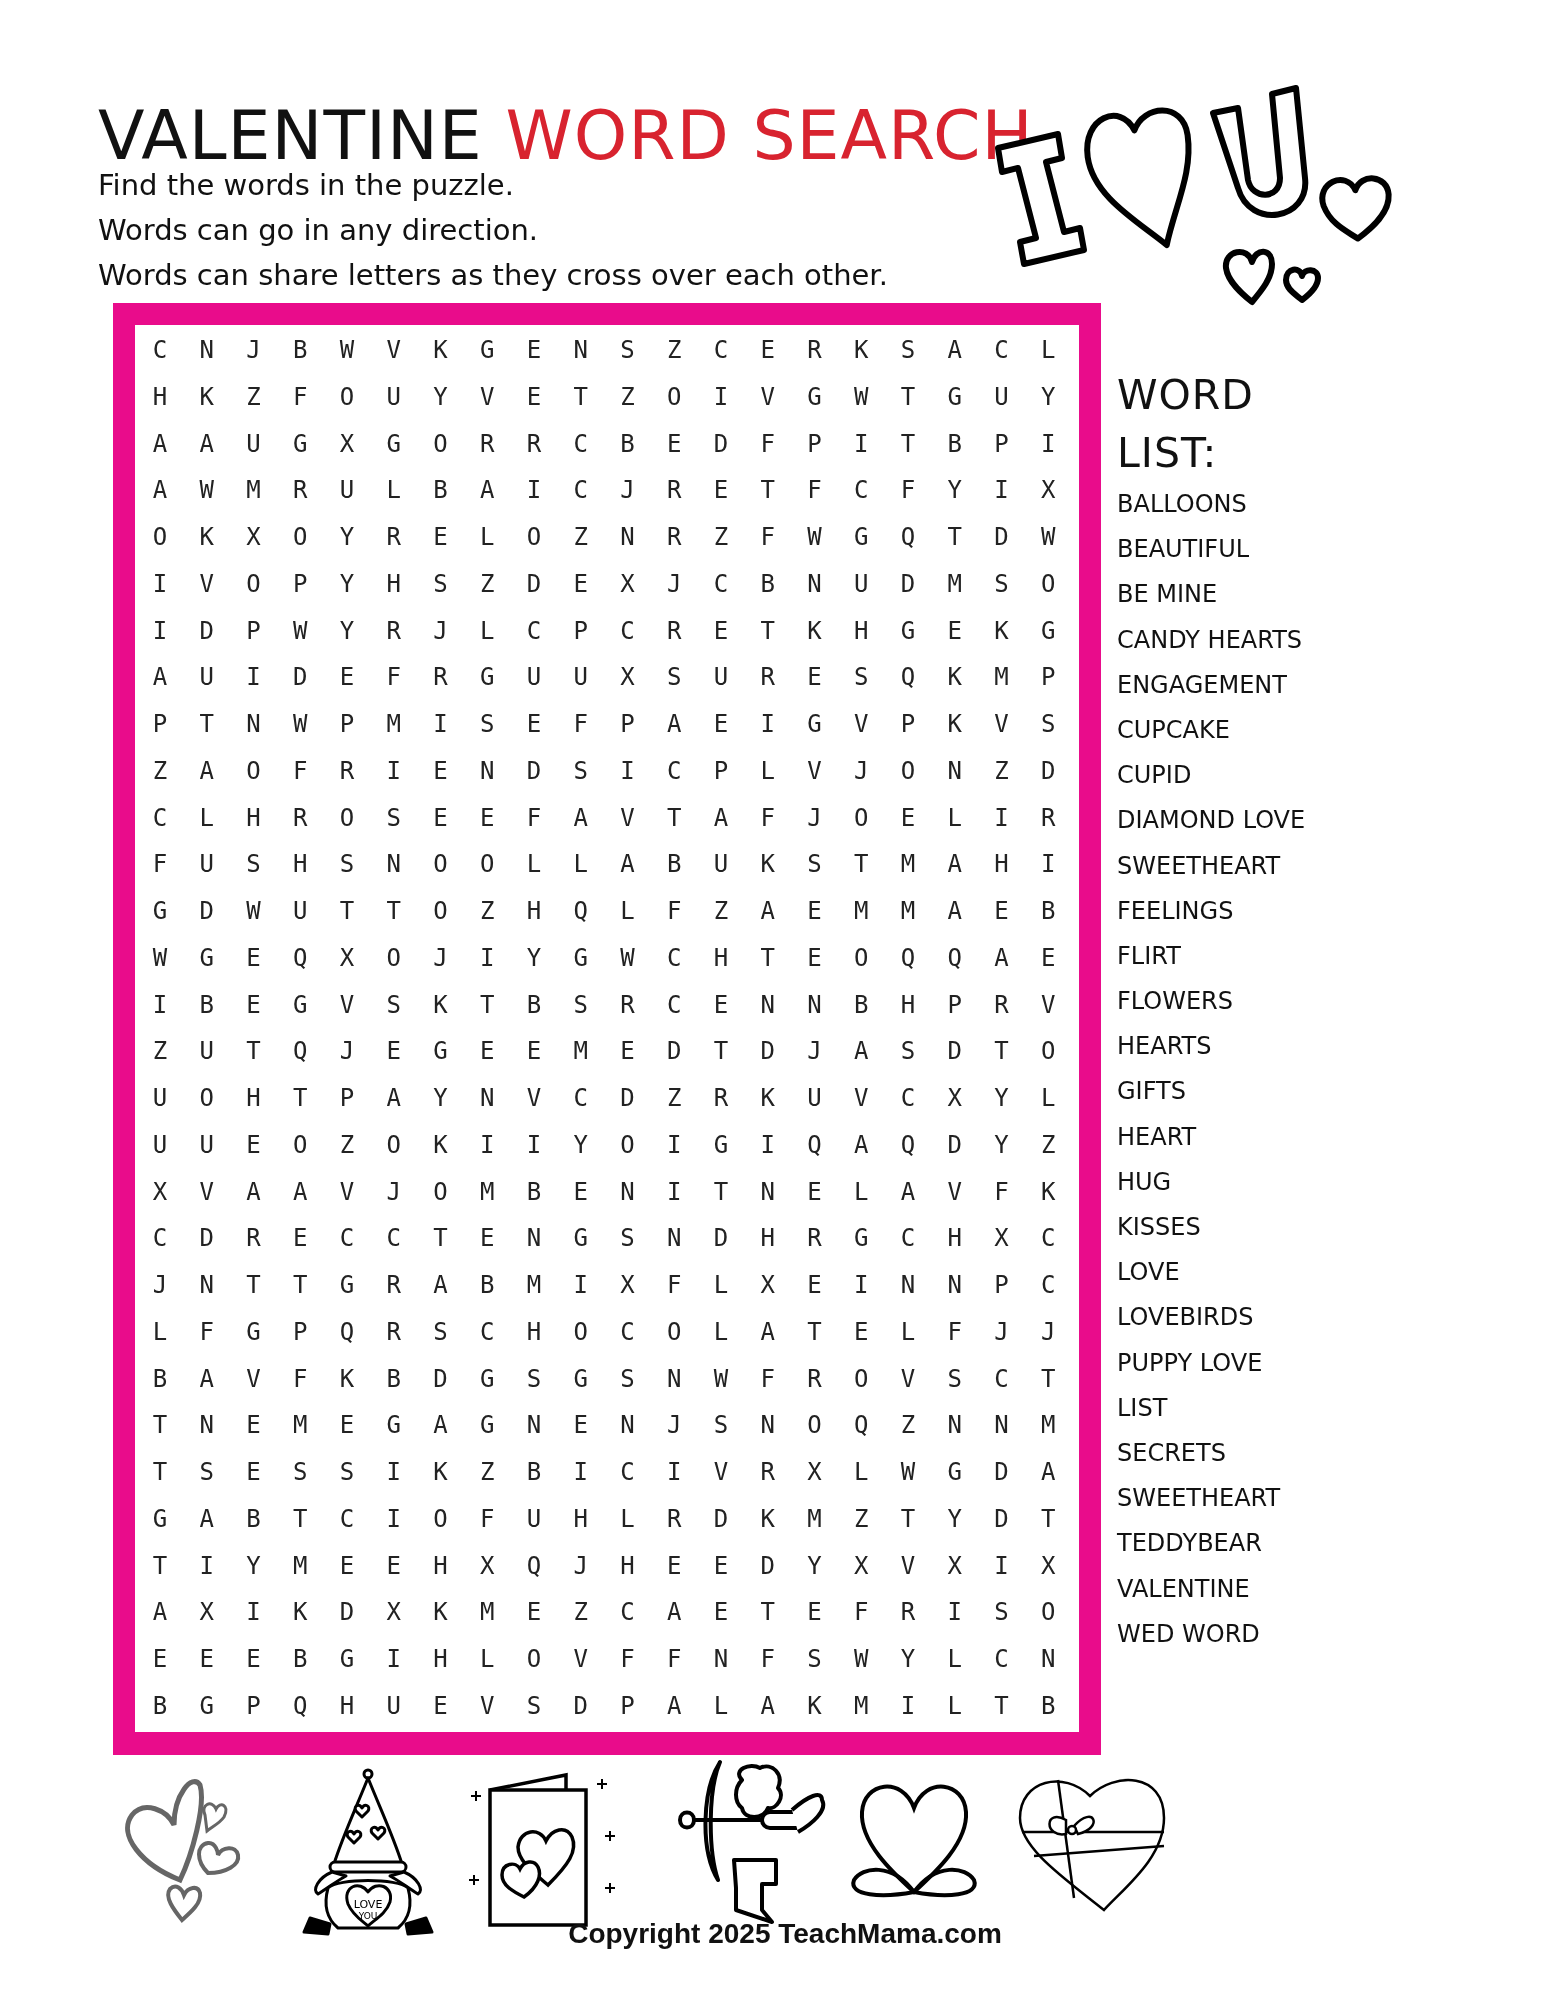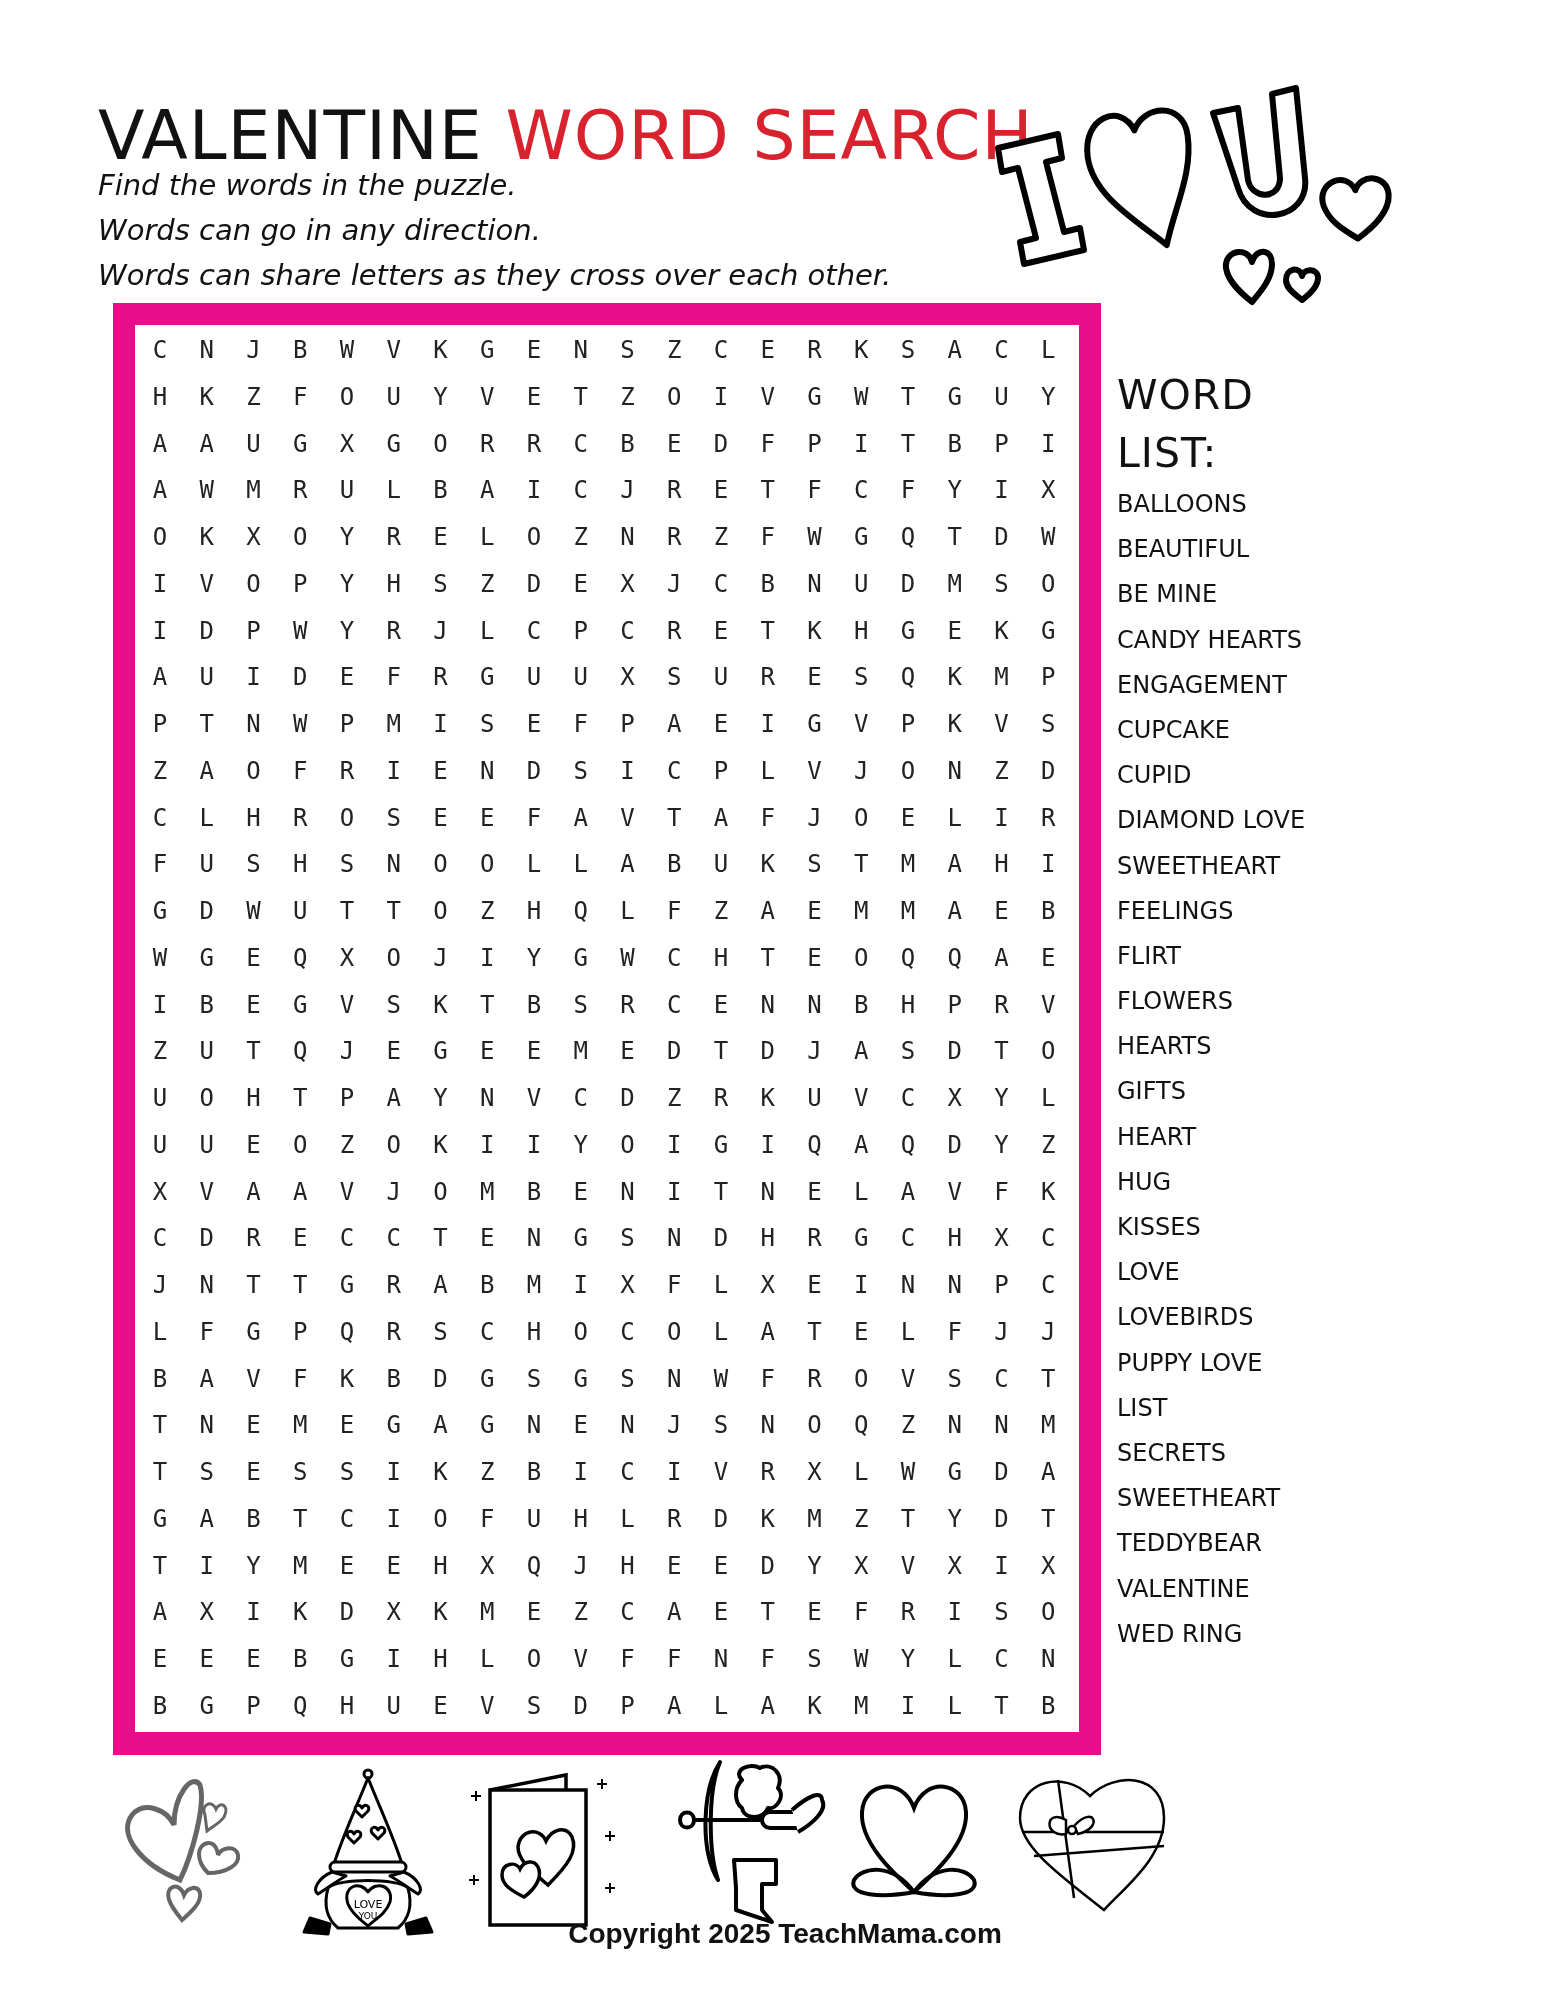--- a/index.html
+++ b/index.html
@@ -1,19 +1,19 @@
 <!DOCTYPE html>
 <html><head>
 <meta charset="utf-8">
 <style>
   html, body { margin: 0; padding: 0; background: #ffffff; }
   body { width: 1545px; height: 2000px; position: relative; overflow: hidden; font-family: "Liberation Sans", sans-serif; color: #111; }
   .title { position: absolute; left: 98px; top: 96px; font-size: 68px; font-weight: 400; letter-spacing: 1px; white-space: nowrap; font-family: "DejaVu Sans", sans-serif; }
   .title .t-red { color: #d8232f; }
-  .instr { position: absolute; left: 98px; font-size: 29px; font-family: "DejaVu Sans", sans-serif; white-space: nowrap; font-style: italic; }
+  .instr { position: absolute; left: 98px; font-size: 29px; font-family: "DejaVu Sans", sans-serif; white-space: nowrap; }
   .frame { position: absolute; left: 113px; top: 303px; width: 988px; height: 1452px; background: #e90c8b; }
   .frame-inner { position: absolute; left: 22px; top: 22px; right: 22px; bottom: 23px; background: #fff; }
   .grid { position: absolute; left: 0; top: 0; width: 100%; height: 100%; }
   .cell { position: absolute; width: 46px; height: 46px; line-height: 46px; text-align: center; font-family: "DejaVu Sans Mono", monospace; font-size: 24px; color: #222; transform: translate(-50%, -50%); }
   .wl-head { position: absolute; left: 1117px; top: 366px; font-size: 41px; line-height: 58px; font-family: "DejaVu Sans", sans-serif; letter-spacing: 1px; }
   .wl { position: absolute; left: 1117px; top: 482px; font-family: "DejaVu Sans", sans-serif; font-size: 24px; }
   .wl div { height: 45.2px; line-height: 45px; white-space: nowrap; }
   .copyright { position: absolute; left: 0; width: 100%; top: 1918px; text-align: center; font-weight: 700; font-size: 28px; padding-left: 25px; box-sizing: border-box; font-family: "Liberation Sans", sans-serif; }
   .deco { position: absolute; }
   svg { overflow: visible; }
@@ -675,21 +675,21 @@
     <div>HUG</div>
     <div>KISSES</div>
     <div>LOVE</div>
     <div>LOVEBIRDS</div>
     <div>PUPPY LOVE</div>
     <div>LIST</div>
     <div>SECRETS</div>
     <div>SWEETHEART</div>
     <div>TEDDYBEAR</div>
     <div>VALENTINE</div>
-    <div>WED RING</div>
+    <div>WED WORD</div>
   </div>
 
 <svg class="deco" style="left:112px;top:1765px" width="160" height="160" viewBox="0 0 160 160">
   <g fill="none" stroke="#666" stroke-width="5" stroke-linecap="round">
     <path d="M68,115 C30,100 5,70 20,50 C32,35 55,45 62,60 C62,30 80,8 88,20 C94,40 80,90 68,115 Z"></path>
     <path d="M93,50 C88,40 100,34 104,44 C108,36 118,40 112,52 C108,58 100,62 95,66 Z" stroke-width="3"></path>
     <path d="M96,108 C84,96 84,80 96,78 C104,77 106,88 106,90 C110,82 124,80 126,90 C128,100 114,108 96,108 Z" stroke-width="4"></path>
     <path d="M70,155 C62,145 52,132 58,124 C64,118 70,124 72,130 C76,122 86,120 88,128 C90,138 78,148 70,155 Z" stroke-width="4"></path>
   </g>
 </svg>

